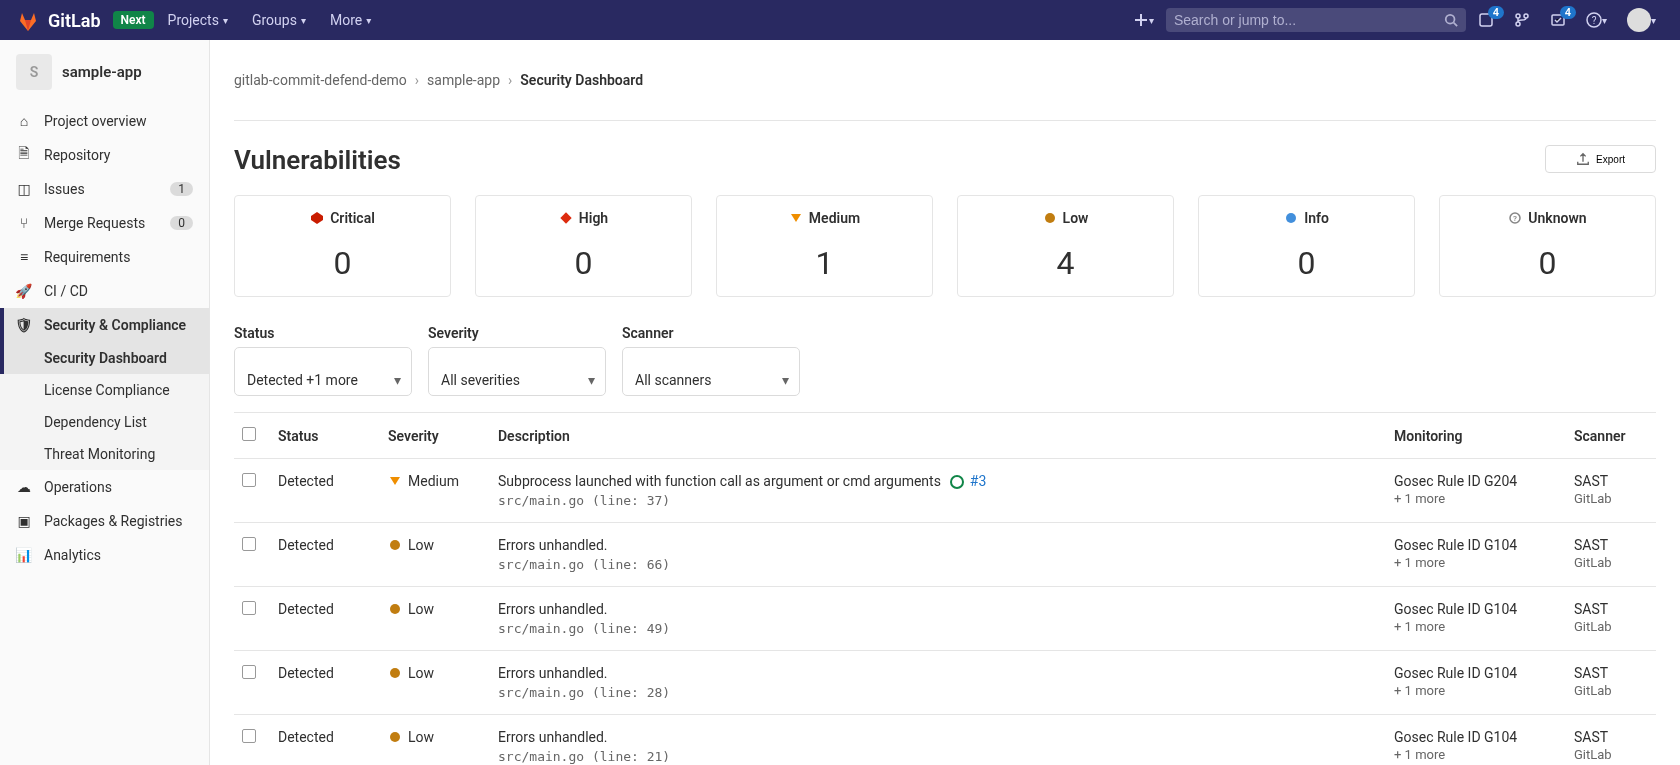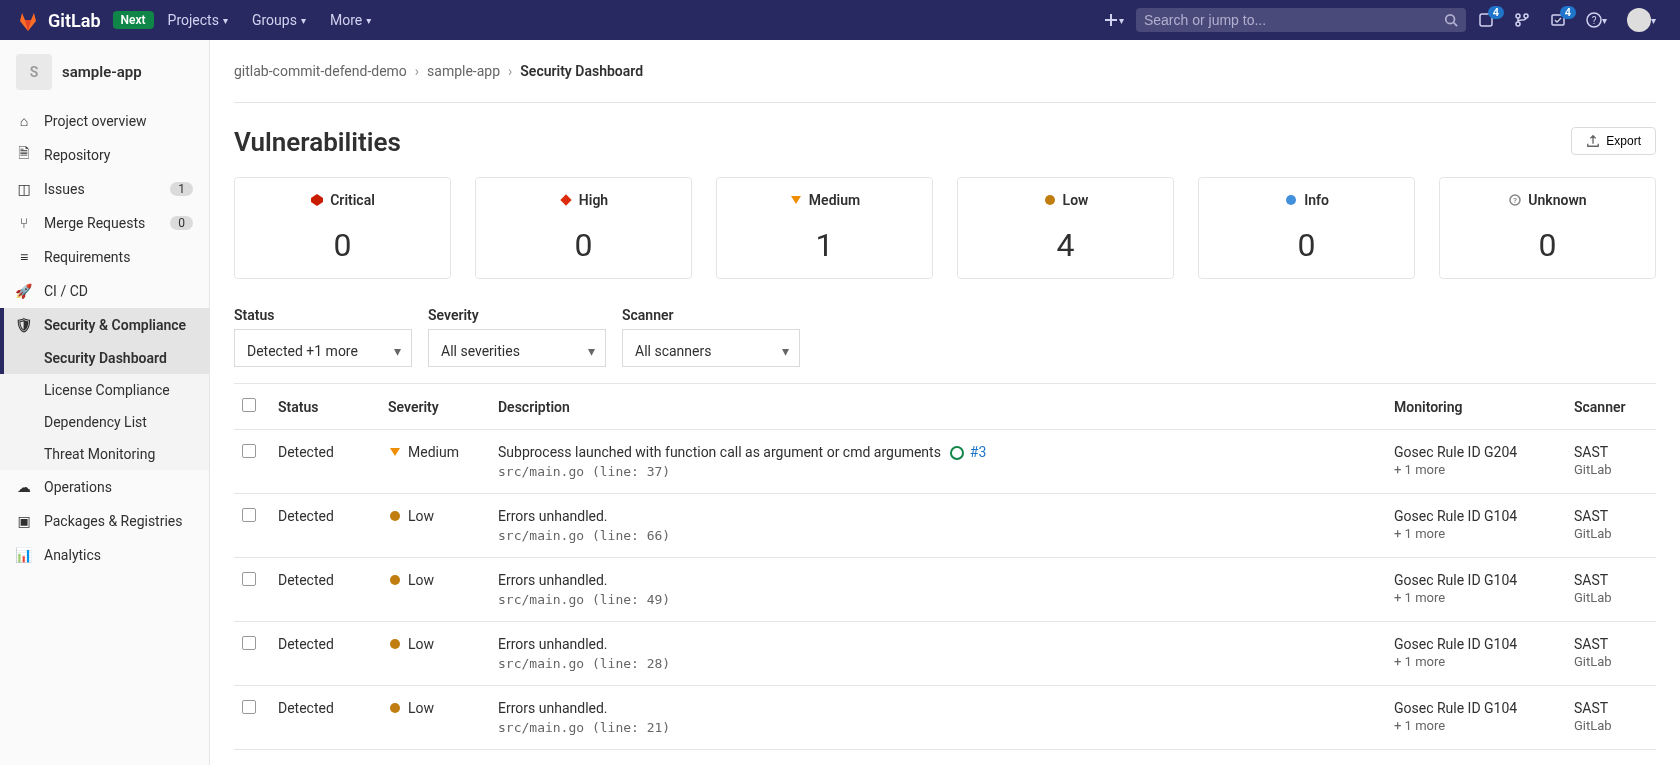--- a/index.html
+++ b/index.html
@@ -5,54 +5,54 @@
 *{box-sizing:border-box;margin:0;padding:0}
 body{font-family:-apple-system,BlinkMacSystemFont,"Segoe UI",Roboto,sans-serif;font-size:14px;color:#303030;background:#fff}
 .topbar{height:40px;background:#292961;display:flex;align-items:center;padding:0 16px;color:#fff;gap:4px}
 .logo{display:flex;align-items:center;gap:8px;margin-right:8px}
 .logo svg{width:24px;height:24px}
 .logo-text{font-weight:600;font-size:18px}
 .next-badge{background:#108548;color:#fff;padding:2px 8px;border-radius:4px;font-size:12px;font-weight:600}
 .nav-item{display:flex;align-items:center;gap:4px;padding:6px 10px;cursor:pointer;font-size:14px;color:#d1d1f0}
 .chevron{font-size:10px}
 .spacer{flex:1}
-.search-box{background:#4a4a7a;border-radius:4px;display:flex;align-items:center;padding:4px 8px;width:330px;gap:8px}
+.search-box{background:#4a4a7a;border-radius:4px;display:flex;align-items:center;padding:4px 8px;width:300px;gap:8px}
 .search-box input{background:transparent;border:none;color:#fff;flex:1;outline:none;font-size:14px}
 .search-box input::placeholder{color:#b0b0d0}
 .icon-btn{position:relative;padding:6px 8px;cursor:pointer;color:#d1d1f0;display:flex;align-items:center}
 .badge{position:absolute;top:0;right:-2px;background:#1f75cb;color:#fff;border-radius:8px;padding:0 4px;font-size:11px;font-weight:600;min-width:16px;text-align:center}
 .avatar{width:24px;height:24px;border-radius:50%;background:#ddd}
 .layout{display:flex;height:calc(100vh - 40px)}
 .sidebar{width:210px;background:#fafafa;border-right:1px solid #e5e5e5;overflow-y:auto}
 .project-header{display:flex;align-items:center;gap:10px;padding:14px 16px}
 .project-icon{width:36px;height:36px;background:#e9e9e9;border-radius:4px;display:flex;align-items:center;justify-content:center;color:#999;font-weight:600}
 .project-name{font-weight:600;font-size:15px}
 .side-item{display:flex;align-items:center;gap:12px;padding:9px 16px;cursor:pointer;color:#303030}
 .side-item.active{background:#e4e4e4;font-weight:600;box-shadow:inset 4px 0 0 #292961}
 .side-item .count{margin-left:auto;background:#dbdbdb;border-radius:10px;padding:0 8px;font-size:12px}
 .sub-items{background:#f4f4f4}
 .sub-item{padding:8px 16px 8px 44px;cursor:pointer;font-size:14px}
 .sub-item.active{font-weight:600;background:#e4e4e4;border-left:4px solid #292961;padding-left:40px}
 .side-icon{width:16px;height:16px;display:inline-flex;align-items:center;justify-content:center;flex-shrink:0}
 .main{flex:1;overflow-y:auto;padding:0 24px 24px}
-.breadcrumb{display:flex;align-items:center;gap:8px;padding:23px 0;border-bottom:1px solid #e5e5e5;color:#666;font-size:14px}
+.breadcrumb{display:flex;align-items:center;gap:8px;padding:32px 0;border-bottom:1px solid #e5e5e5;color:#666;font-size:14px}
 .breadcrumb .sep{color:#999}
 .breadcrumb .current{color:#303030;font-weight:600}
 .page-header{display:flex;justify-content:space-between;align-items:flex-start;padding:24px 0 20px}
 .page-title{font-size:26px;font-weight:600}
-.export-btn{display:flex;align-items:center;gap:6px;border:1px solid #dbdbdb;background:#fff;padding:6px 14px;border-radius:4px;cursor:pointer;font-size:12px}
+.export-btn{display:flex;align-items:center;gap:6px;border:1px solid #dbdbdb;background:#fff;padding:6px 30px;border-radius:4px;cursor:pointer;font-size:10px}
 .stats{display:flex;gap:24px;margin-bottom:28px}
 .stat-card{flex:1;border:1px solid #e5e5e5;border-radius:4px;padding:14px 16px;text-align:center}
 .stat-label{display:flex;align-items:center;justify-content:center;gap:6px;font-weight:600;font-size:14px;margin-bottom:18px}
 .stat-value{font-size:32px;font-weight:400}
 .sev-icon{width:14px;height:14px;display:inline-block}
 .filters{display:flex;gap:16px;padding-bottom:16px;border-bottom:1px solid #e5e5e5;margin-bottom:0}
 .filter{display:flex;flex-direction:column;gap:6px}
 .filter label{font-weight:600;font-size:14px}
-.filter-select{border:1px solid #dbdbdb;border-radius:0;padding:13px 30px 7px 12px;background:#fff;font-size:14px;cursor:pointer;position:relative;min-width:178px}
+.filter-select{border:1px solid #dbdbdb;border-radius:5px;padding:24px 30px 7px 12px;background:#fff;font-size:14px;cursor:pointer;position:relative;min-width:178px}
 .filter-select::after{content:"▾";position:absolute;right:10px;color:#666}
 table{width:100%;border-collapse:collapse}
 th{text-align:left;font-weight:600;padding:14px 8px;font-size:14px;border-bottom:1px solid #e5e5e5}
 td{padding:14px 8px;border-bottom:1px solid #e5e5e5;vertical-align:top;font-size:14px}
 .chk{width:14px;height:14px;border:1px solid #999;border-radius:2px;display:inline-block;cursor:pointer}
 .sev-cell{display:flex;align-items:center;gap:6px}
 .desc-title{color:#303030}
 .desc-loc{font-family:Menlo,Monaco,monospace;font-size:13px;color:#666;margin-top:4px}
 .issue-link{color:#1f75cb;text-decoration:none}
 .issue-circle{display:inline-block;width:14px;height:14px;border:2px solid #108548;border-radius:50%;vertical-align:middle;margin:0 2px 0 6px}

